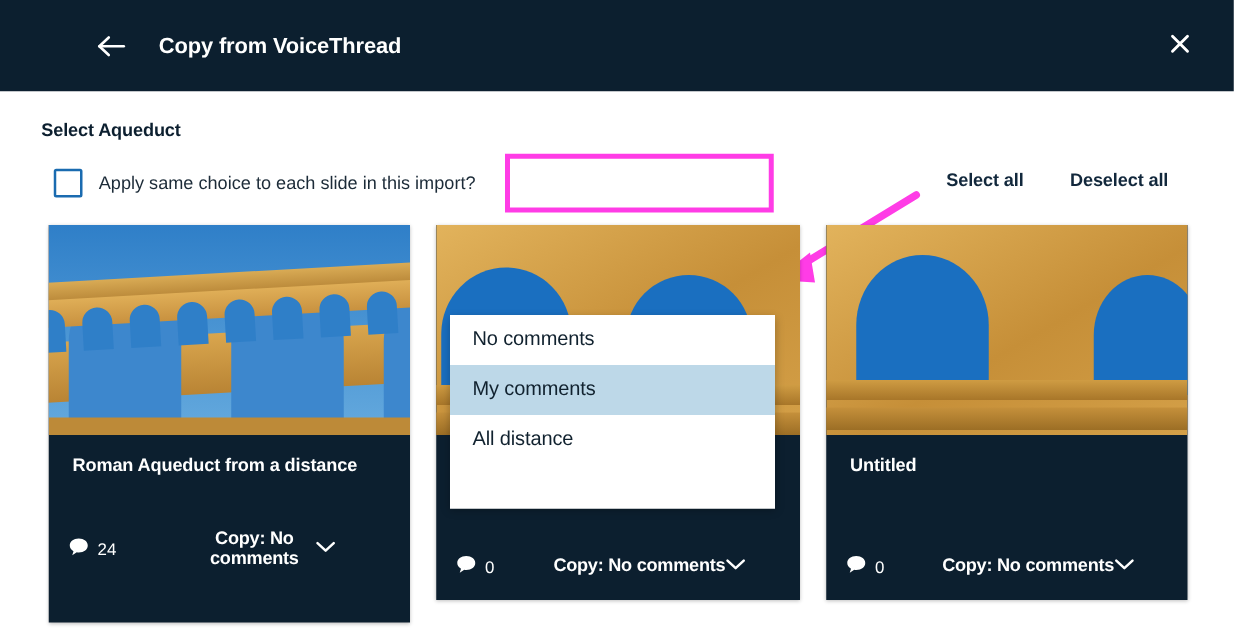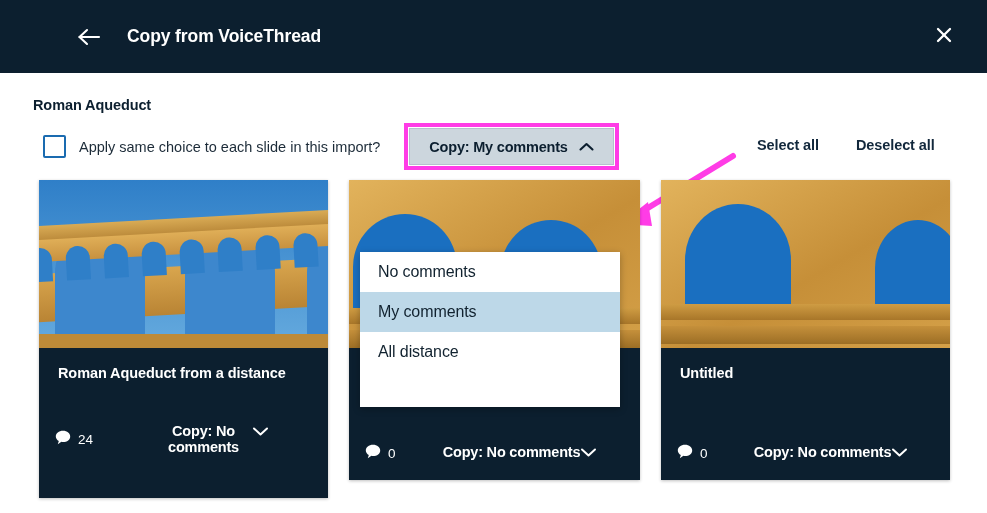--- a/index.html
+++ b/index.html
@@ -163,21 +163,21 @@
     display: flex; align-items: center;
     padding: 0 19px 18px 16px;
   }
   .comment-count {
     display: flex; align-items: center; gap: 7px;
     color: #ffffff; font-size: 13.5px;
     min-width: 54px;
   }
   .card-dd {
     flex: 1;
-    display: flex; align-items: flex-start; justify-content: center;
+    display: flex; align-items: center; justify-content: center;
     gap: 0;
     cursor: pointer;
   }
   .card-dd-label {
     color: #ffffff; font-size: 14.5px; font-weight: bold;
     text-align: center; letter-spacing: -0.2px;
   }
   .card-1 .card-dd { justify-content: center; padding-left: 6px; }
   .card-1 .card-dd-label { width: 96px; line-height: 1.14; }
   .card-1 .card-footer { bottom: 24px; }
@@ -218,38 +218,30 @@
       <svg width="18" height="18" viewBox="0 0 18 18">
         <line x1="3" y1="3" x2="15" y2="15" stroke="#ffffff" stroke-width="2.3" stroke-linecap="round"></line>
         <line x1="15" y1="3" x2="3" y2="15" stroke="#ffffff" stroke-width="2.3" stroke-linecap="round"></line>
       </svg>
     </span>
   </button>
 </div>
 
 <div class="body">
 
-  <div class="vt-title">Roman Aqueduct</div>
+  <div class="vt-title">Select Aqueduct</div>
 
   <div class="controls">
 
     <div class="checkbox-wrap">
       <div class="checkbox"></div>
       <div class="checkbox-label">Apply same choice to each slide in this import?</div>
     </div>
 
     <div class="dd-highlight"></div>
-    <div class="dd-button">
-      <span>Copy: My comments</span>
-      <span>
-        <svg width="15" height="10" viewBox="0 0 15 10">
-          <path d="M1.5 7.5 L7.5 2 L13.5 7.5" stroke="#0c1f2f" stroke-width="2.1" fill="none" stroke-linecap="round" stroke-linejoin="round"></path>
-        </svg>
-      </span>
-    </div>
 
     <div class="select-all">Select all</div>
     <div class="deselect-all">Deselect all</div>
   </div>
 
   <div class="arrow-anno">
     <svg width="150" height="90" viewBox="0 0 150 90">
       <line x1="133" y1="8" x2="38" y2="66" stroke="#ff3ce6" stroke-width="6" stroke-linecap="round"></line>
       <polygon points="20,76 48,54 52,78" fill="#ff3ce6"></polygon>
     </svg>

